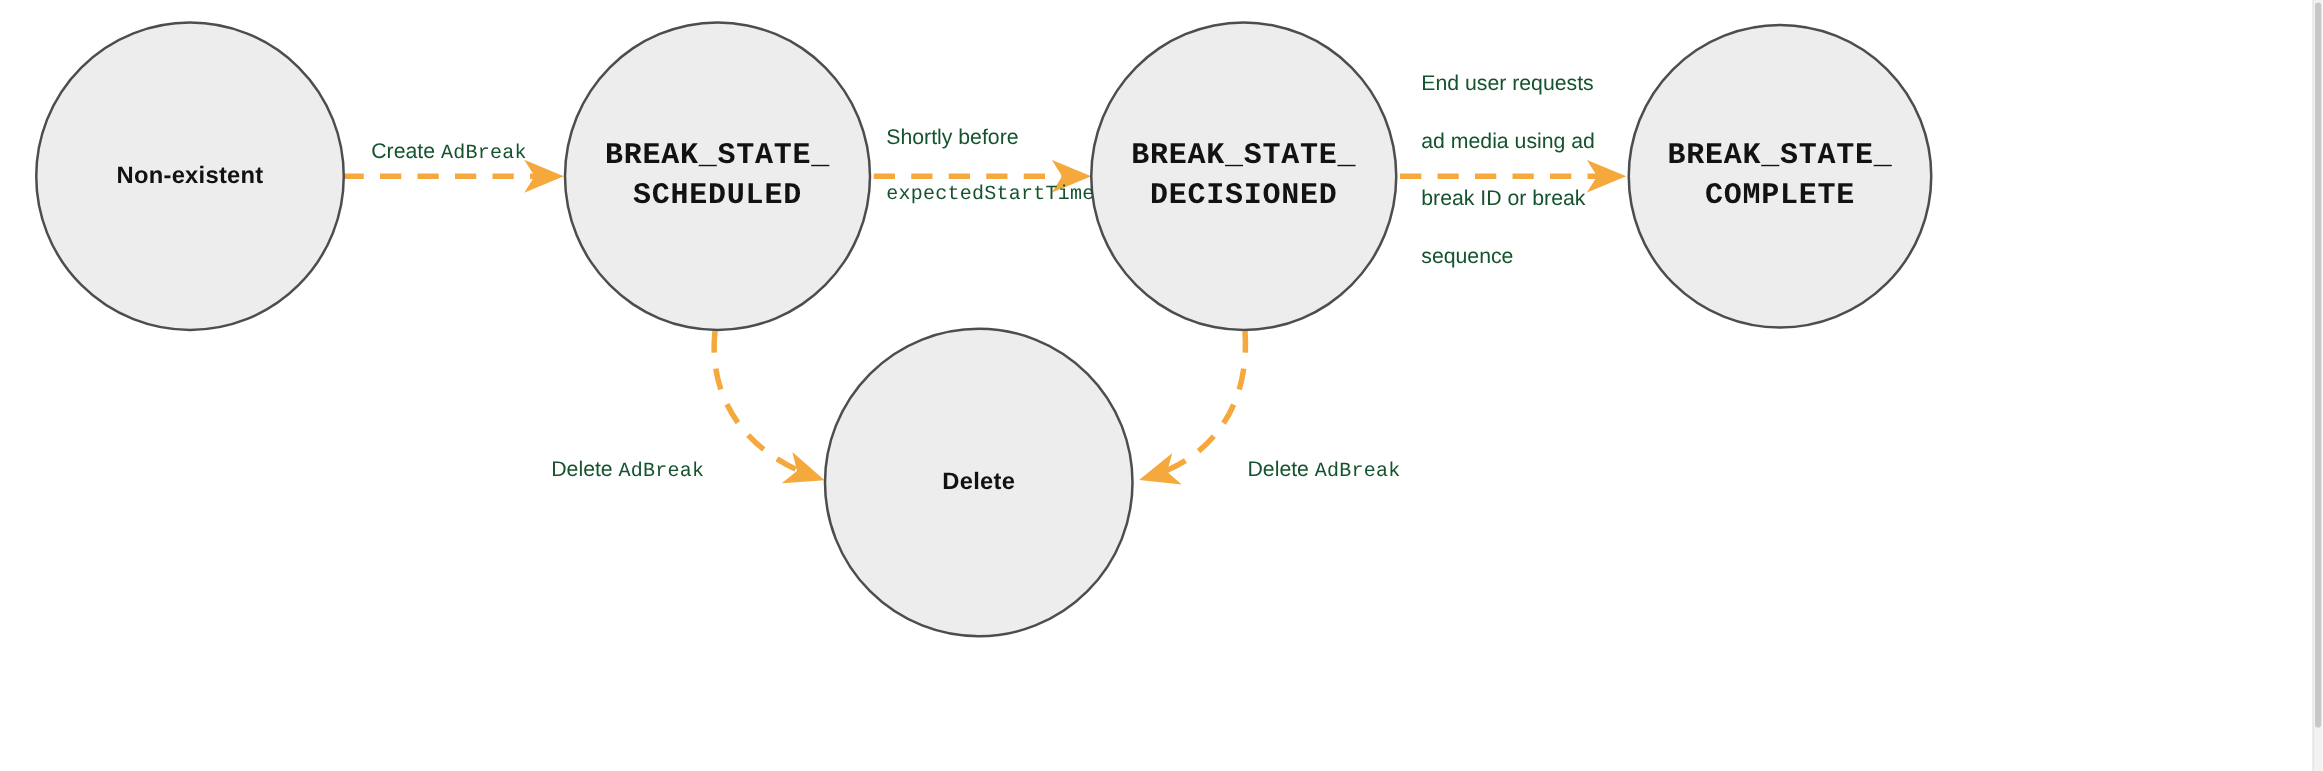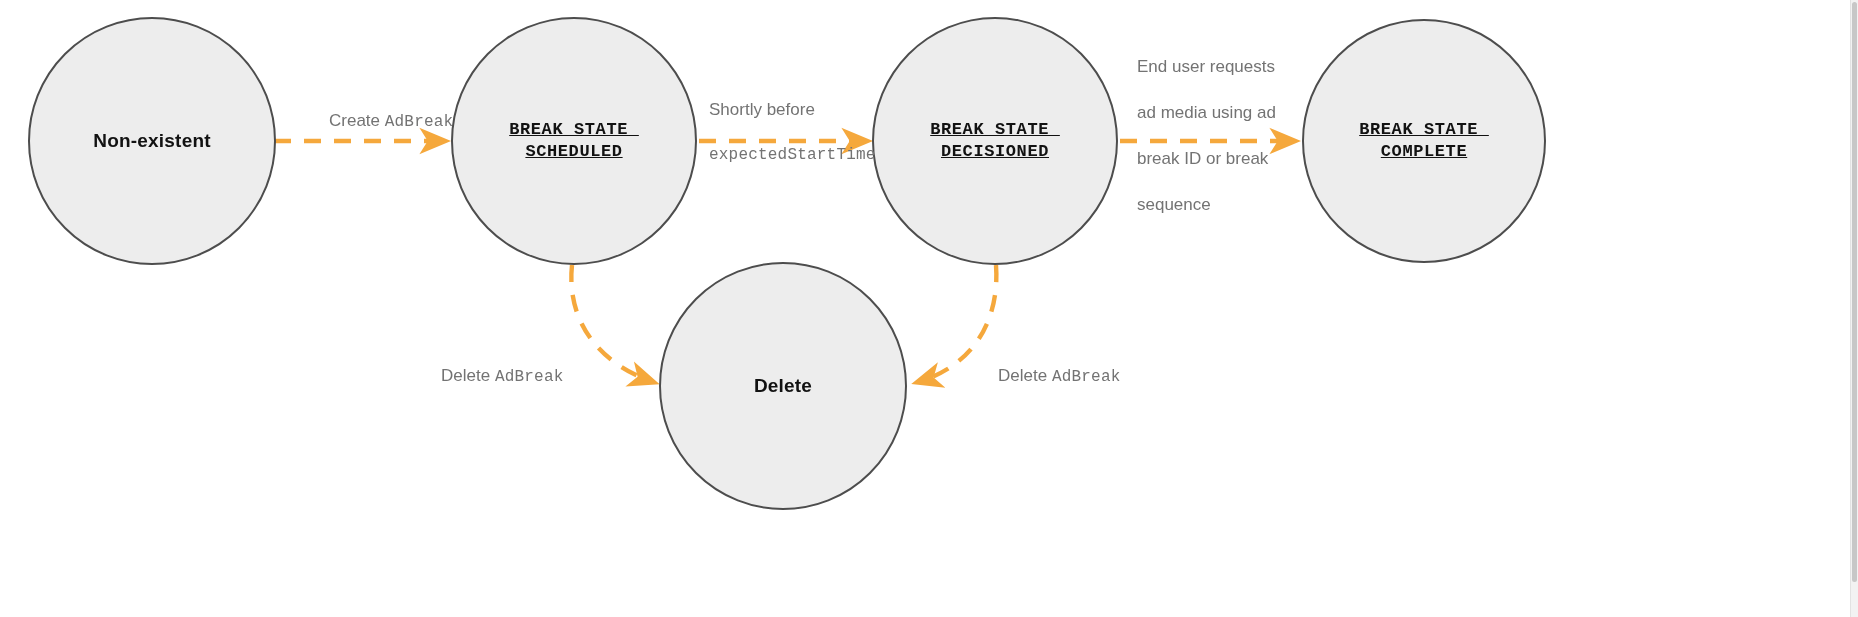--- a/index.html
+++ b/index.html
@@ -41,28 +41,27 @@
     font-family: "Liberation Sans", sans-serif;
     font-weight: bold;
     font-size: 19px;
     color: #121212;
     line-height: 1.32;
     white-space: pre-line;
     letter-spacing: 0.2px;
   }
   .node-label.mono {
     font-family: "Liberation Mono", monospace;
-    font-size: 17px;
+    font-size: 24px;
     letter-spacing: 0.6px;
-    text-decoration: underline;
   }
   .edge-label {
     position: absolute;
     font-size: 17px;
-    color: #737373;
+    color: #14532d;
     line-height: 1.35;
     white-space: pre-line;
   }
   .edge-label .mono {
     font-family: "Liberation Mono", monospace;
     font-size: 16px;
     letter-spacing: 0.2px;
   }
   .edge-label .sans {
     font-family: "Liberation Sans", sans-serif;
@@ -125,21 +124,21 @@
 
   <div class="node" style="left:1302px; top:19px; width:244px; height:244px;">
     <span class="node-label mono">BREAK_STATE_
 COMPLETE</span>
   </div>
 
   <div class="node" style="left:659px; top:262px; width:248px; height:248px;">
     <span class="node-label">Delete</span>
   </div>
 
-  <div class="edge-label" style="left:297px; top:87px;margin-left:32px;">
+  <div class="edge-label" style="left:297px; top:87px;">
     <span class="sans">Create </span><span class="mono">AdBreak</span>
   </div>
 
   <div class="edge-label" style="left:709px; top:76px;">
     <div class="sans">Shortly before</div>
     <div class="mono">expectedStartTime</div>
   </div>
 
   <div class="edge-label" style="left:1137px; top:33px;">
     <div class="sans">End user requests</div>

